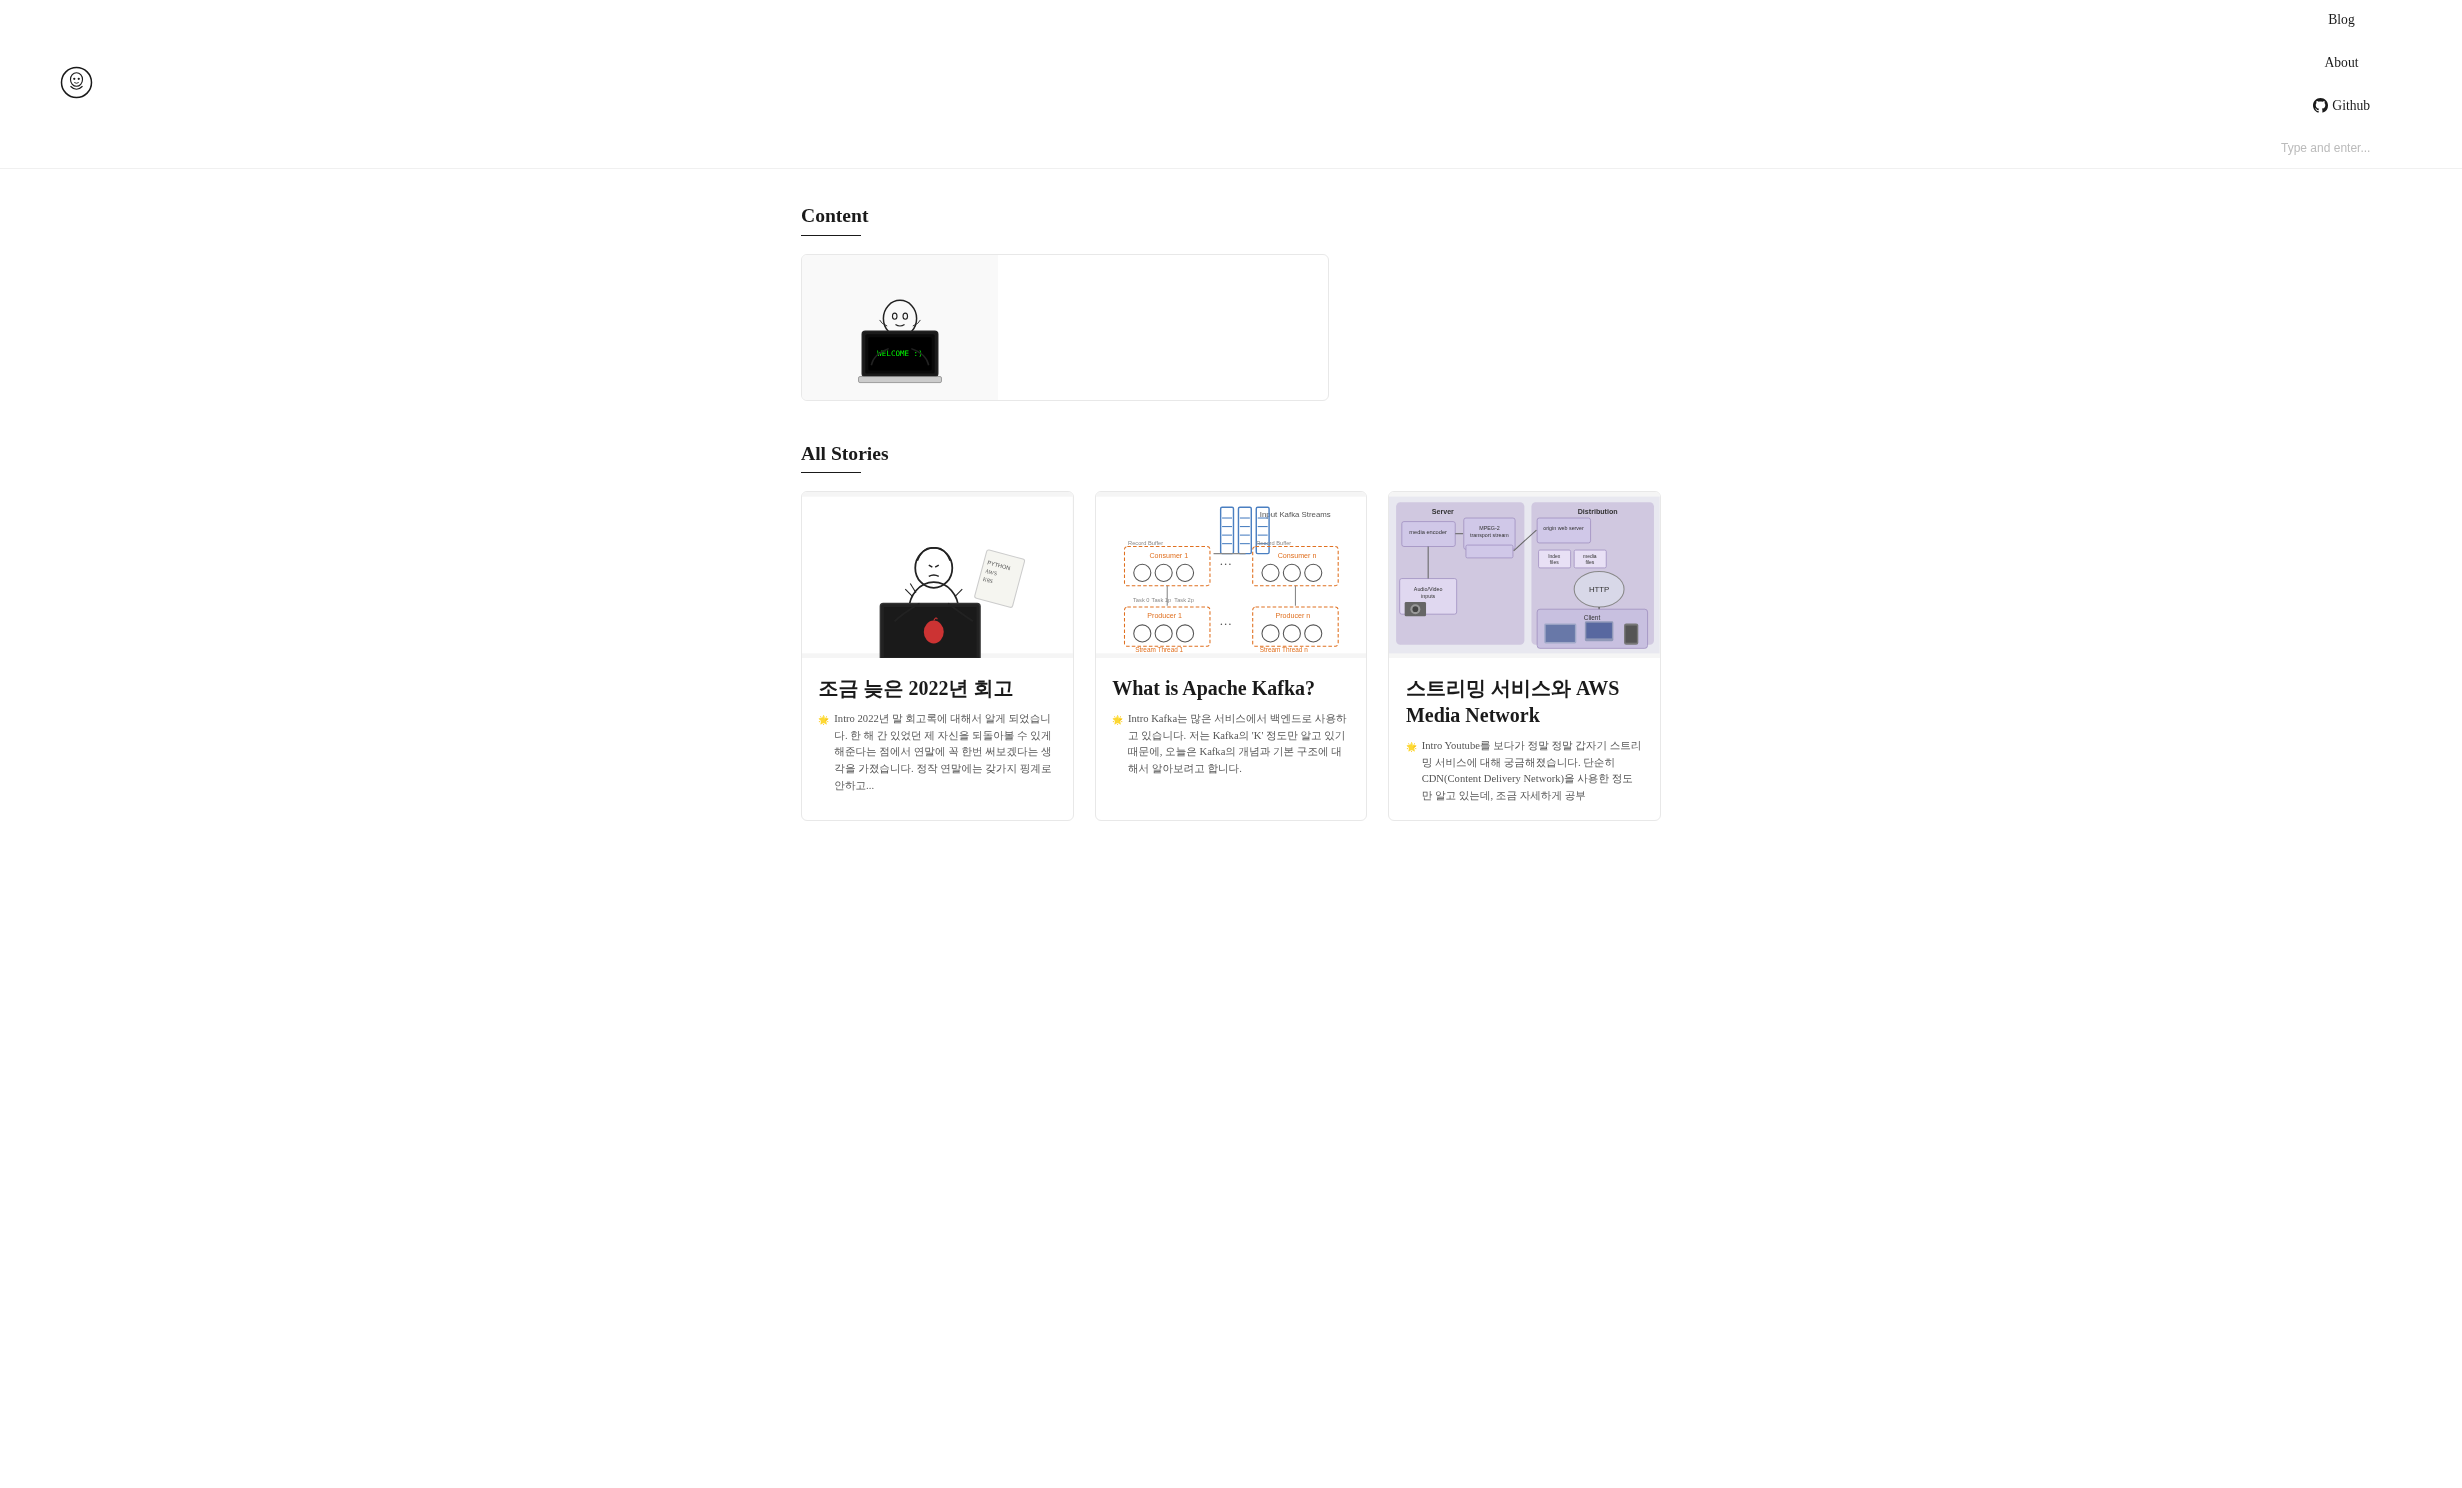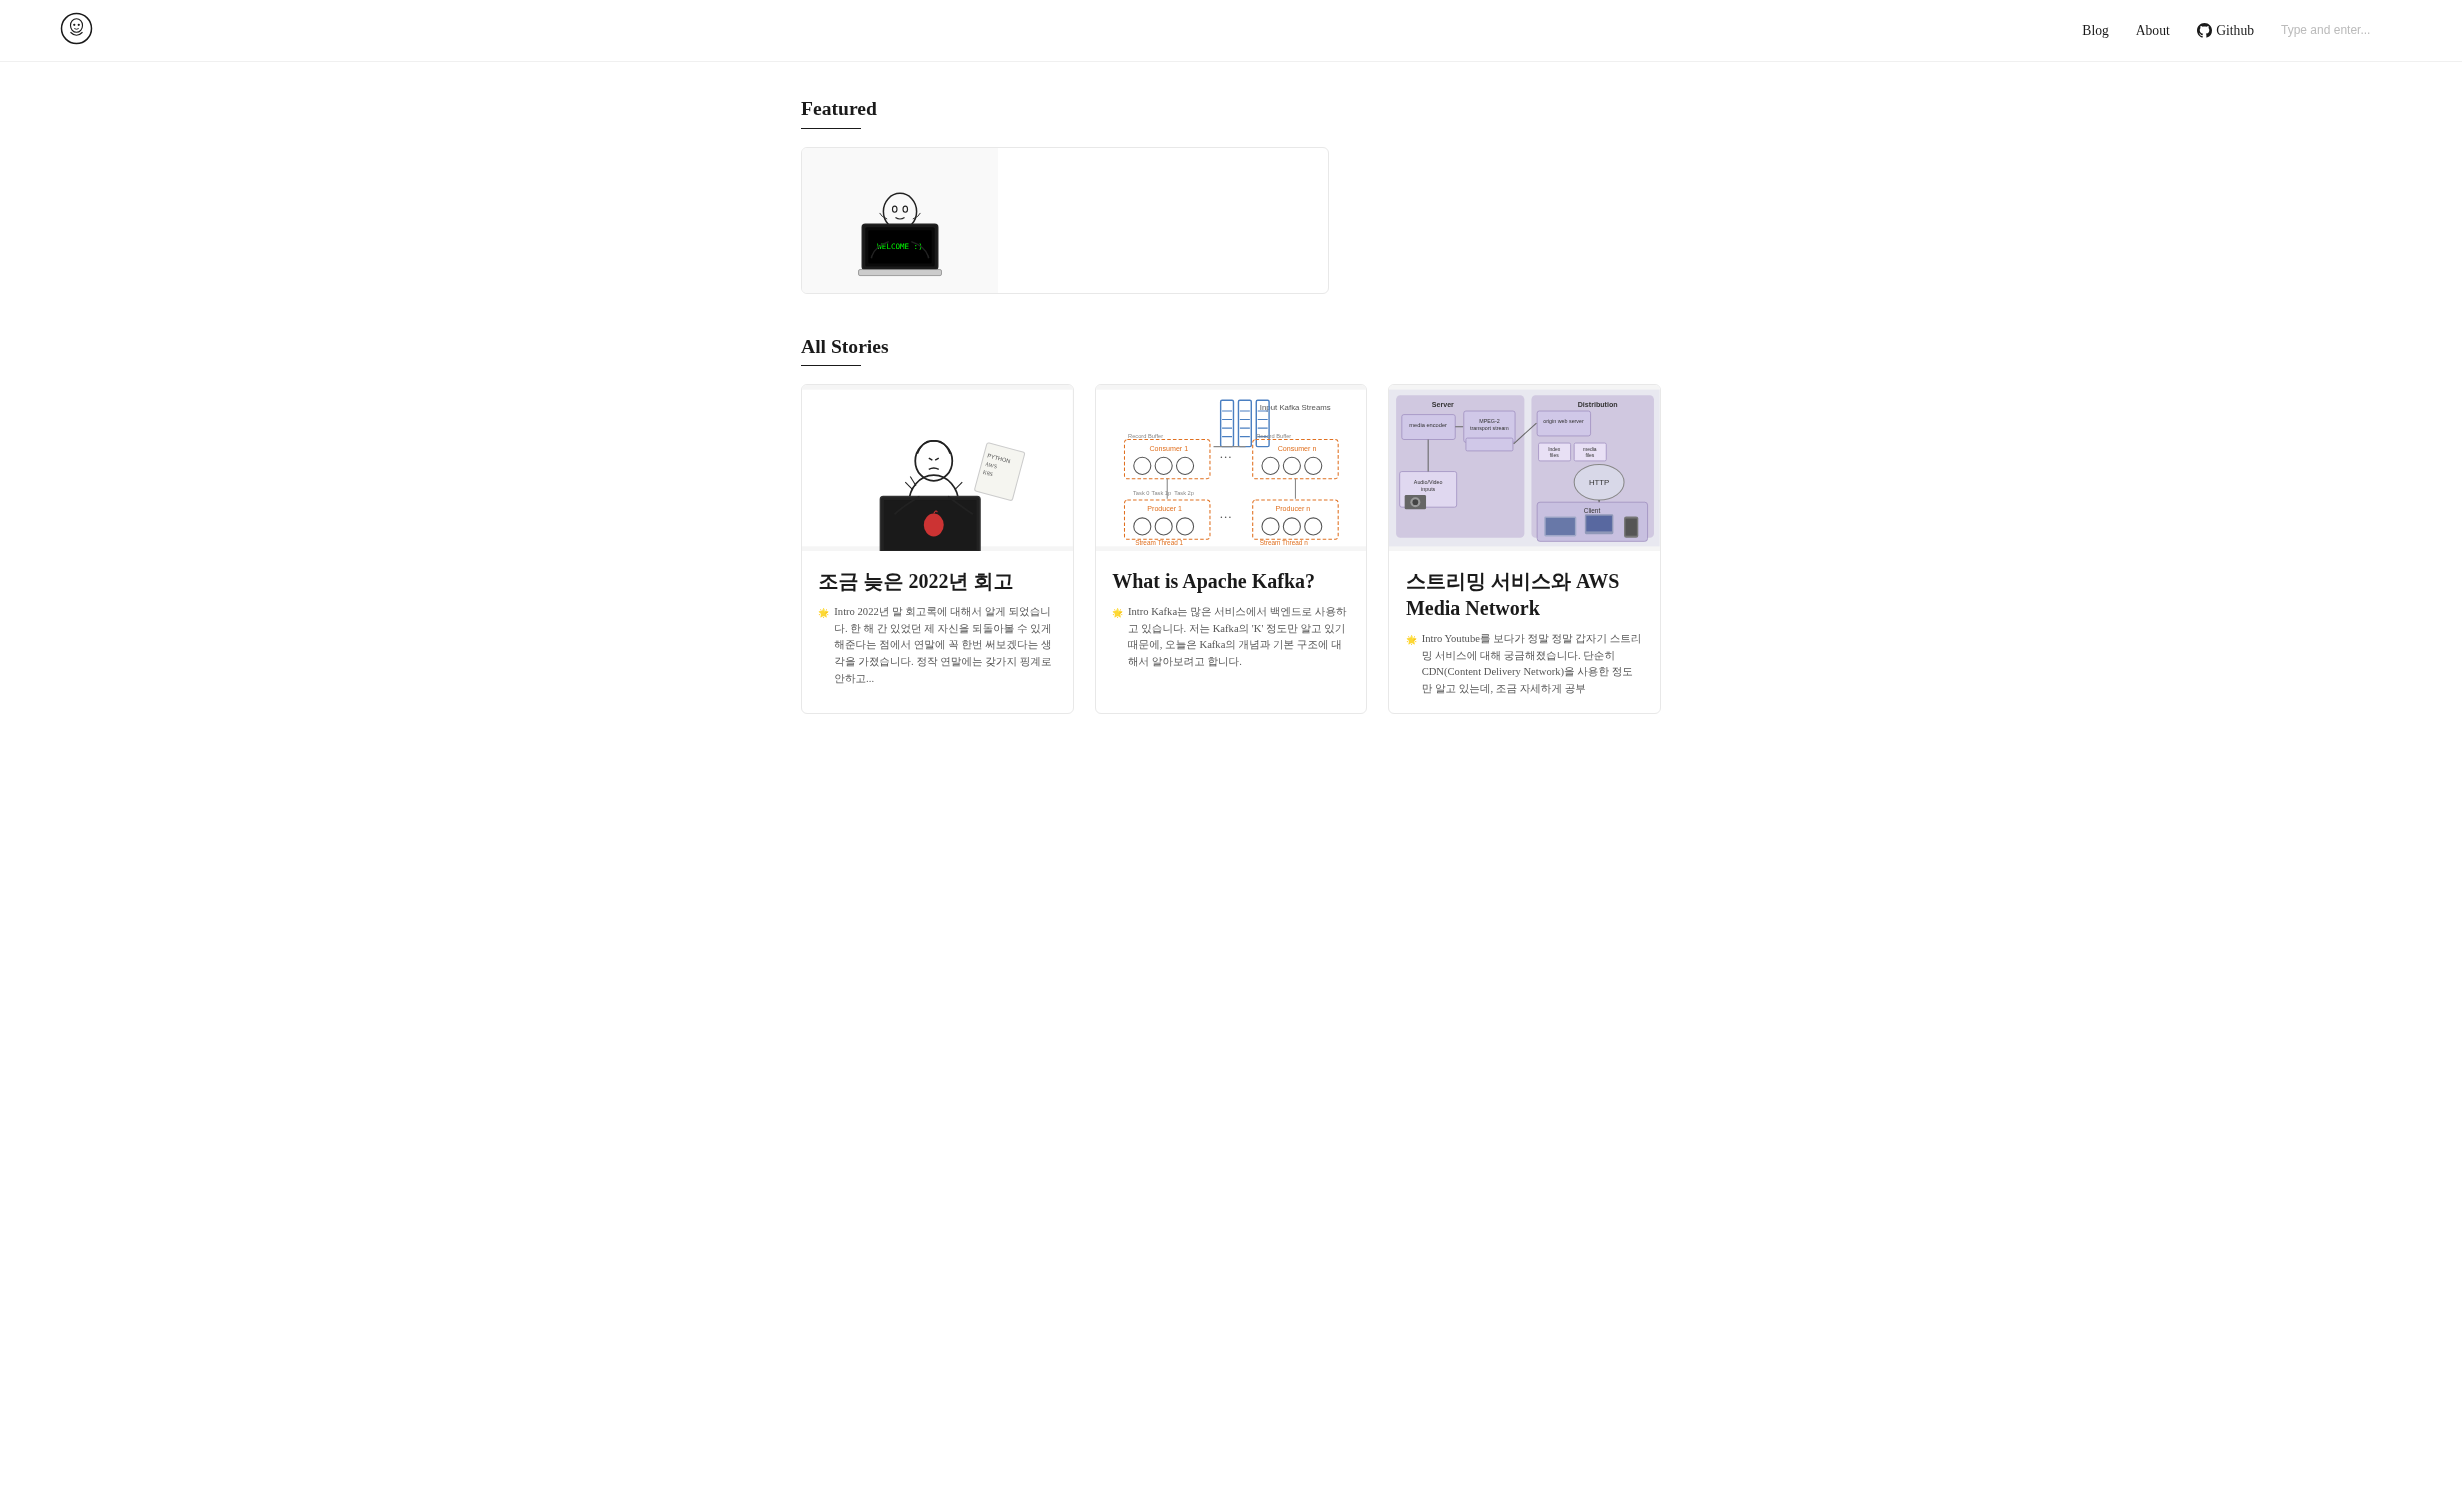--- a/index.html
+++ b/index.html
@@ -22,20 +22,21 @@
       z-index: 100;
     }
     .nav-logo svg {
       width: 33px;
       height: 33px;
     }
     .nav-links {
       display: flex;
       align-items: center;
       gap: 27px;
+      flex-direction: column;
     }
     .nav-links a {
       text-decoration: none;
       color: #1a1a1a;
       font-size: 13.6px;
       font-weight: 500;
     }
     .nav-github {
       display: flex;
       align-items: flex-start;
@@ -217,21 +218,21 @@
     <div class="nav-search">
       <input type="text" placeholder="Type and enter..." style="">
     </div>
   </div>
 </nav>
 
 <div class="main">
 
 
   <div class="featured-section">
-    <h2 class="section-heading">Featured</h2>
+    <h2 class="section-heading">Content</h2>
     <hr class="section-divider">
     <div class="featured-card">
       <div class="featured-card-image">
 
         <svg class="illus-featured" viewBox="0 0 220 160" xmlns="http://www.w3.org/2000/svg">
 
           <ellipse cx="110" cy="115" rx="30" ry="25" fill="none" stroke="#222" stroke-width="2"></ellipse>
 
           <ellipse cx="110" cy="68" rx="22" ry="24" fill="none" stroke="#222" stroke-width="2"></ellipse>
 

